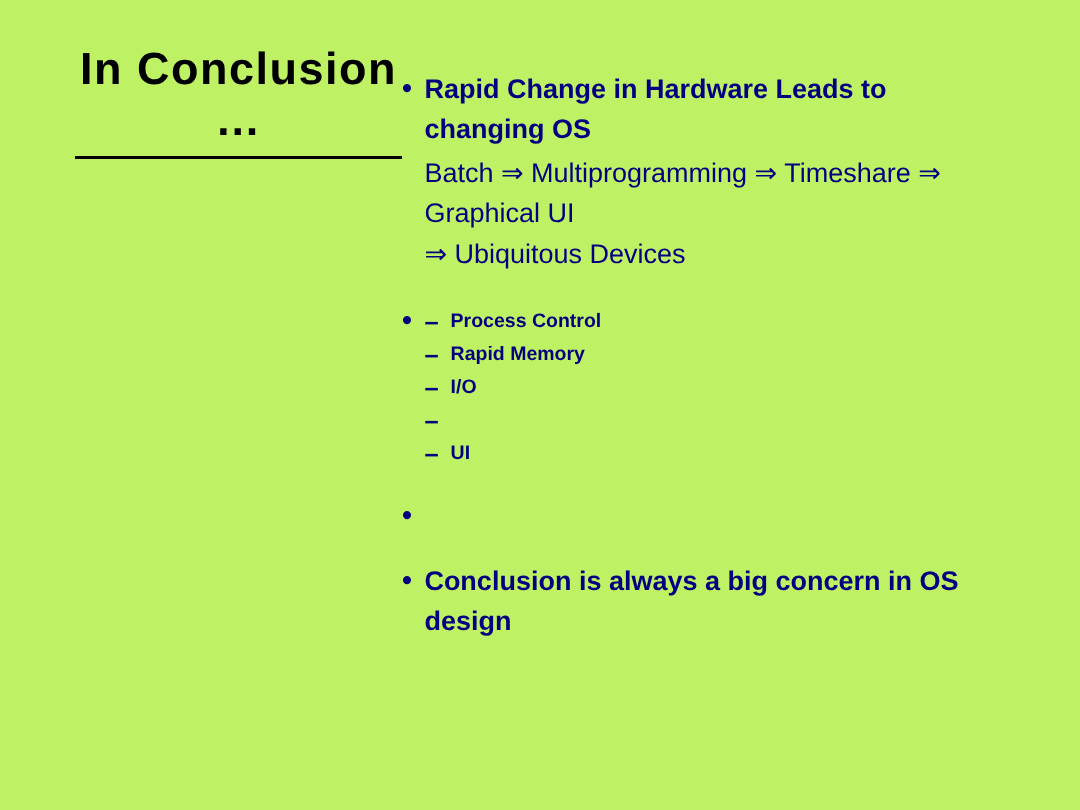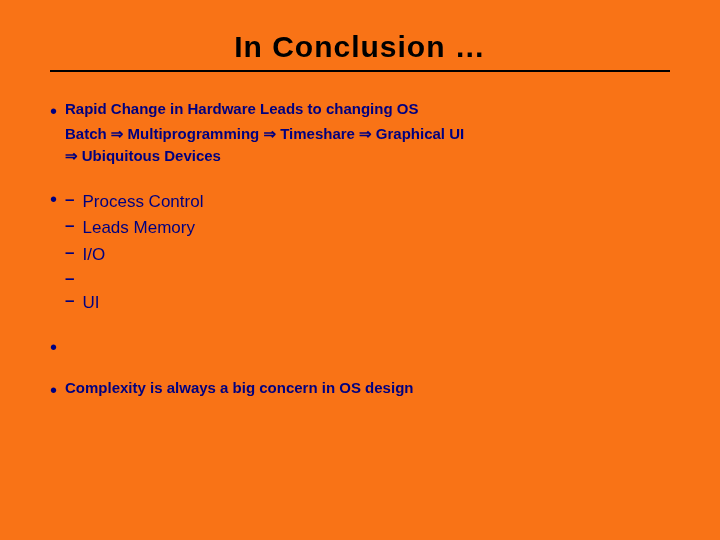--- a/index.html
+++ b/index.html
@@ -12,24 +12,24 @@
       width: 720px;
       height: 540px;
       background-color: #ffffff;
       font-family: 'Comic Sans MS', 'Chalkboard SE', cursive, sans-serif;
       overflow: hidden;
     }
 
     .slide {
       width: 720px;
       height: 540px;
-      background: #f97316;
+      background: #bef264;
       padding: 30px 50px 30px 50px;
       display: flex;
-      flex-direction: column;
+      flex-direction: row;
     }
 
     .title-area {
       text-align: center;
       margin-bottom: 10px;
     }
 
     .title {
       font-size: 30px;
       font-weight: bold;
@@ -60,21 +60,21 @@
     }
 
     .bullet-dot {
       font-size: 20px;
       color: #000080;
       margin-top: 2px;
       flex-shrink: 0;
     }
 
     .bullet-text {
-      font-size: 15px;
+      font-size: 18px;
       color: #000080;
       line-height: 1.5;
       font-family: 'Comic Sans MS', cursive, sans-serif;
       font-weight: bold;
     }
 
     .sub-list {
       margin-top: 4px;
       margin-left: 0px;
       display: flex;
@@ -90,60 +90,60 @@
     }
 
     .sub-dash {
       font-size: 17px;
       color: #000080;
       flex-shrink: 0;
       font-weight: bold;
     }
 
     .sub-text {
-      font-size: 17px;
+      font-size: 13px;
       color: #000080;
       font-family: 'Comic Sans MS', cursive, sans-serif;
-      font-weight: normal;
+      font-weight: bold;
       line-height: 1.45;
     }
   </style>
 </head>
 <body>
 
 <div class="slide">
 
   <div class="title-area">
     <div class="title">In Conclusion …</div>
     <hr class="title-underline">
   </div>
 
   <div class="content">
 
     <div class="bullet-item">
       <span class="bullet-dot">•</span>
       <div>
         <div class="bullet-text">Rapid Change in Hardware Leads to changing OS</div>
-        <div class="bullet-text" style="font-weight: bold; margin-top:2px;">
+        <div class="bullet-text" style="font-weight: normal; margin-top:2px;">
           Batch ⇒ Multiprogramming ⇒ Timeshare ⇒ Graphical UI<br>⇒ Ubiquitous Devices
         </div>
       </div>
     </div>
 
     <div class="bullet-item">
       <span class="bullet-dot">•</span>
       <div>
         <div class="sub-list">
           <div class="sub-item">
             <span class="sub-dash">–</span>
             <span class="sub-text">Process Control</span>
           </div>
           <div class="sub-item">
             <span class="sub-dash">–</span>
-            <span class="sub-text">Leads Memory</span>
+            <span class="sub-text">Rapid Memory</span>
           </div>
           <div class="sub-item">
             <span class="sub-dash">–</span>
             <span class="sub-text">I/O</span>
           </div>
           <div class="sub-item">
             <span class="sub-dash">–</span>
           </div>
           <div class="sub-item">
             <span class="sub-dash">–</span>
@@ -152,17 +152,17 @@
         </div>
       </div>
     </div>
 
     <div class="bullet-item">
       <span class="bullet-dot">•</span>
     </div>
 
     <div class="bullet-item">
       <span class="bullet-dot">•</span>
-      <div class="bullet-text">Complexity is always a big concern in OS design</div>
+      <div class="bullet-text">Conclusion is always a big concern in OS design</div>
     </div>
 
   </div>
 </div>
 
 </body></html>

